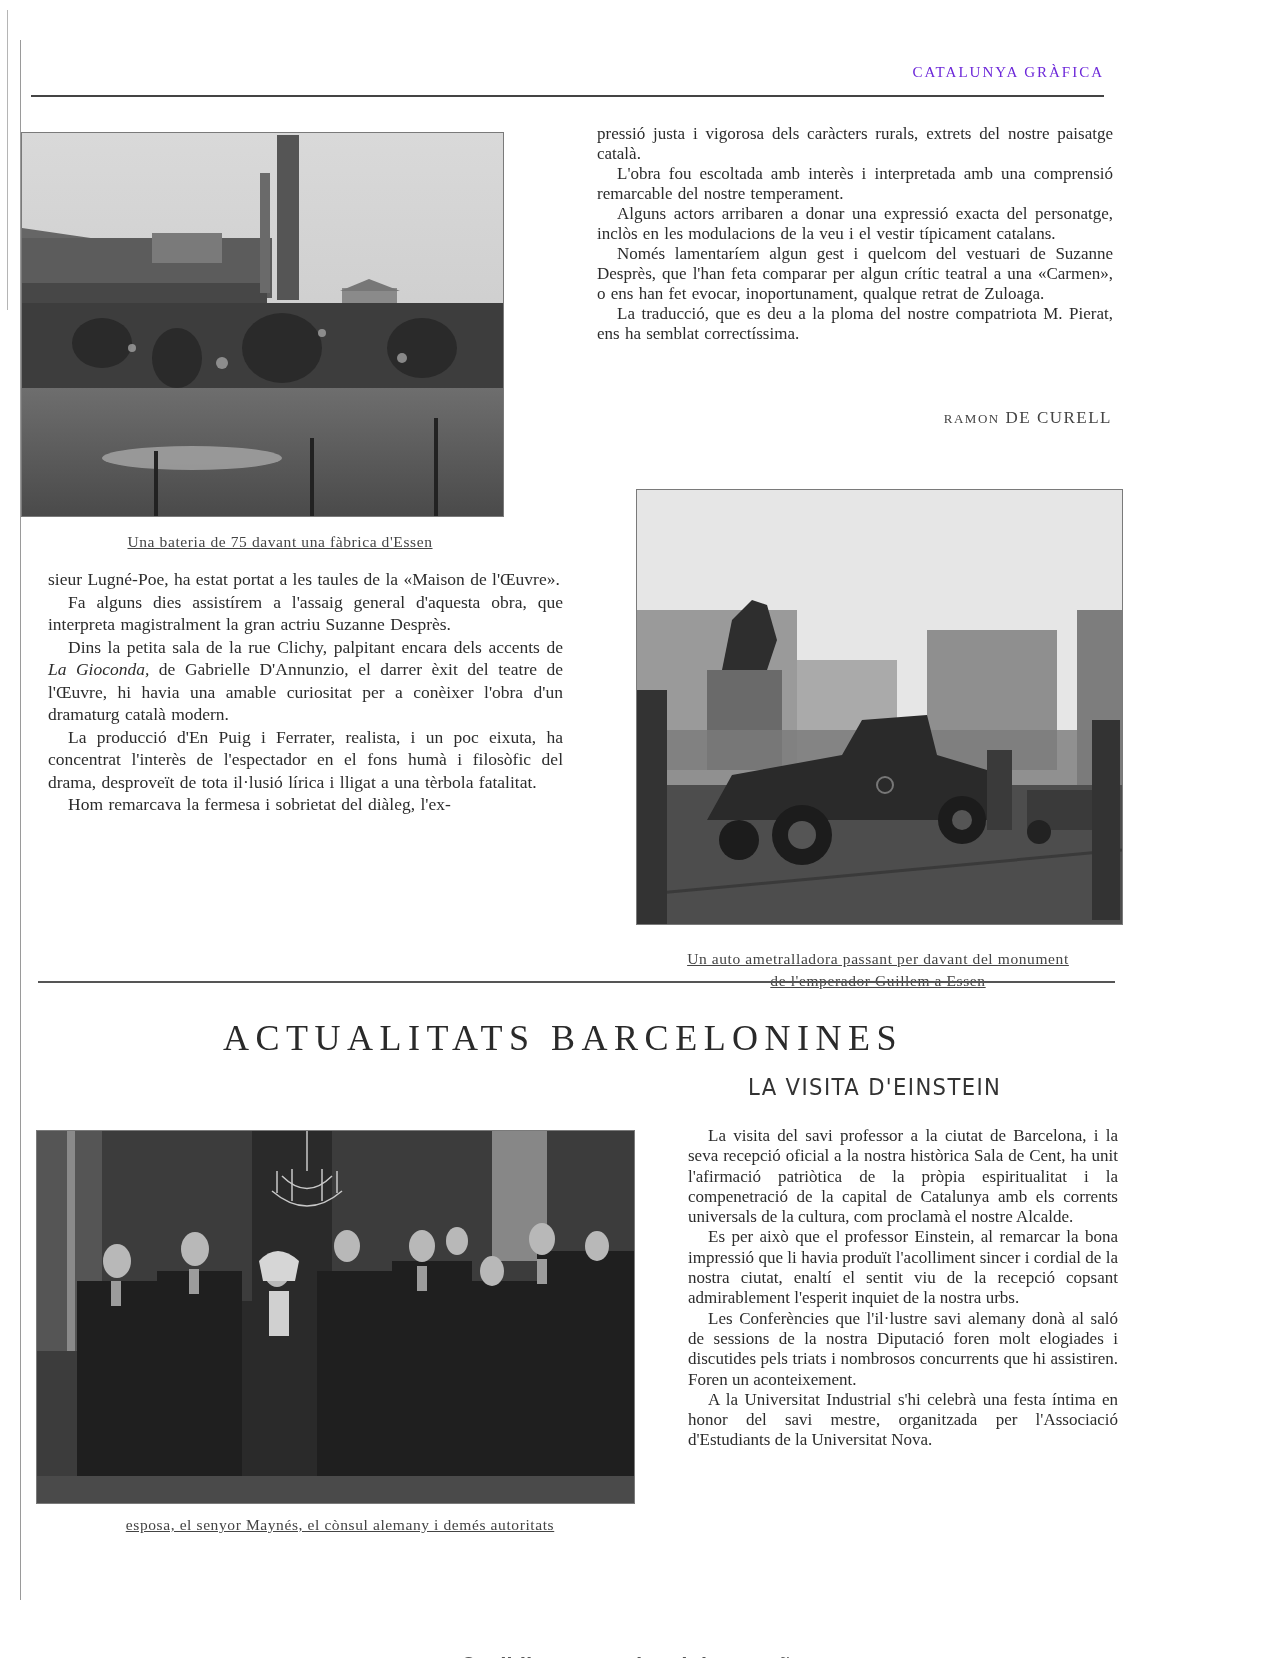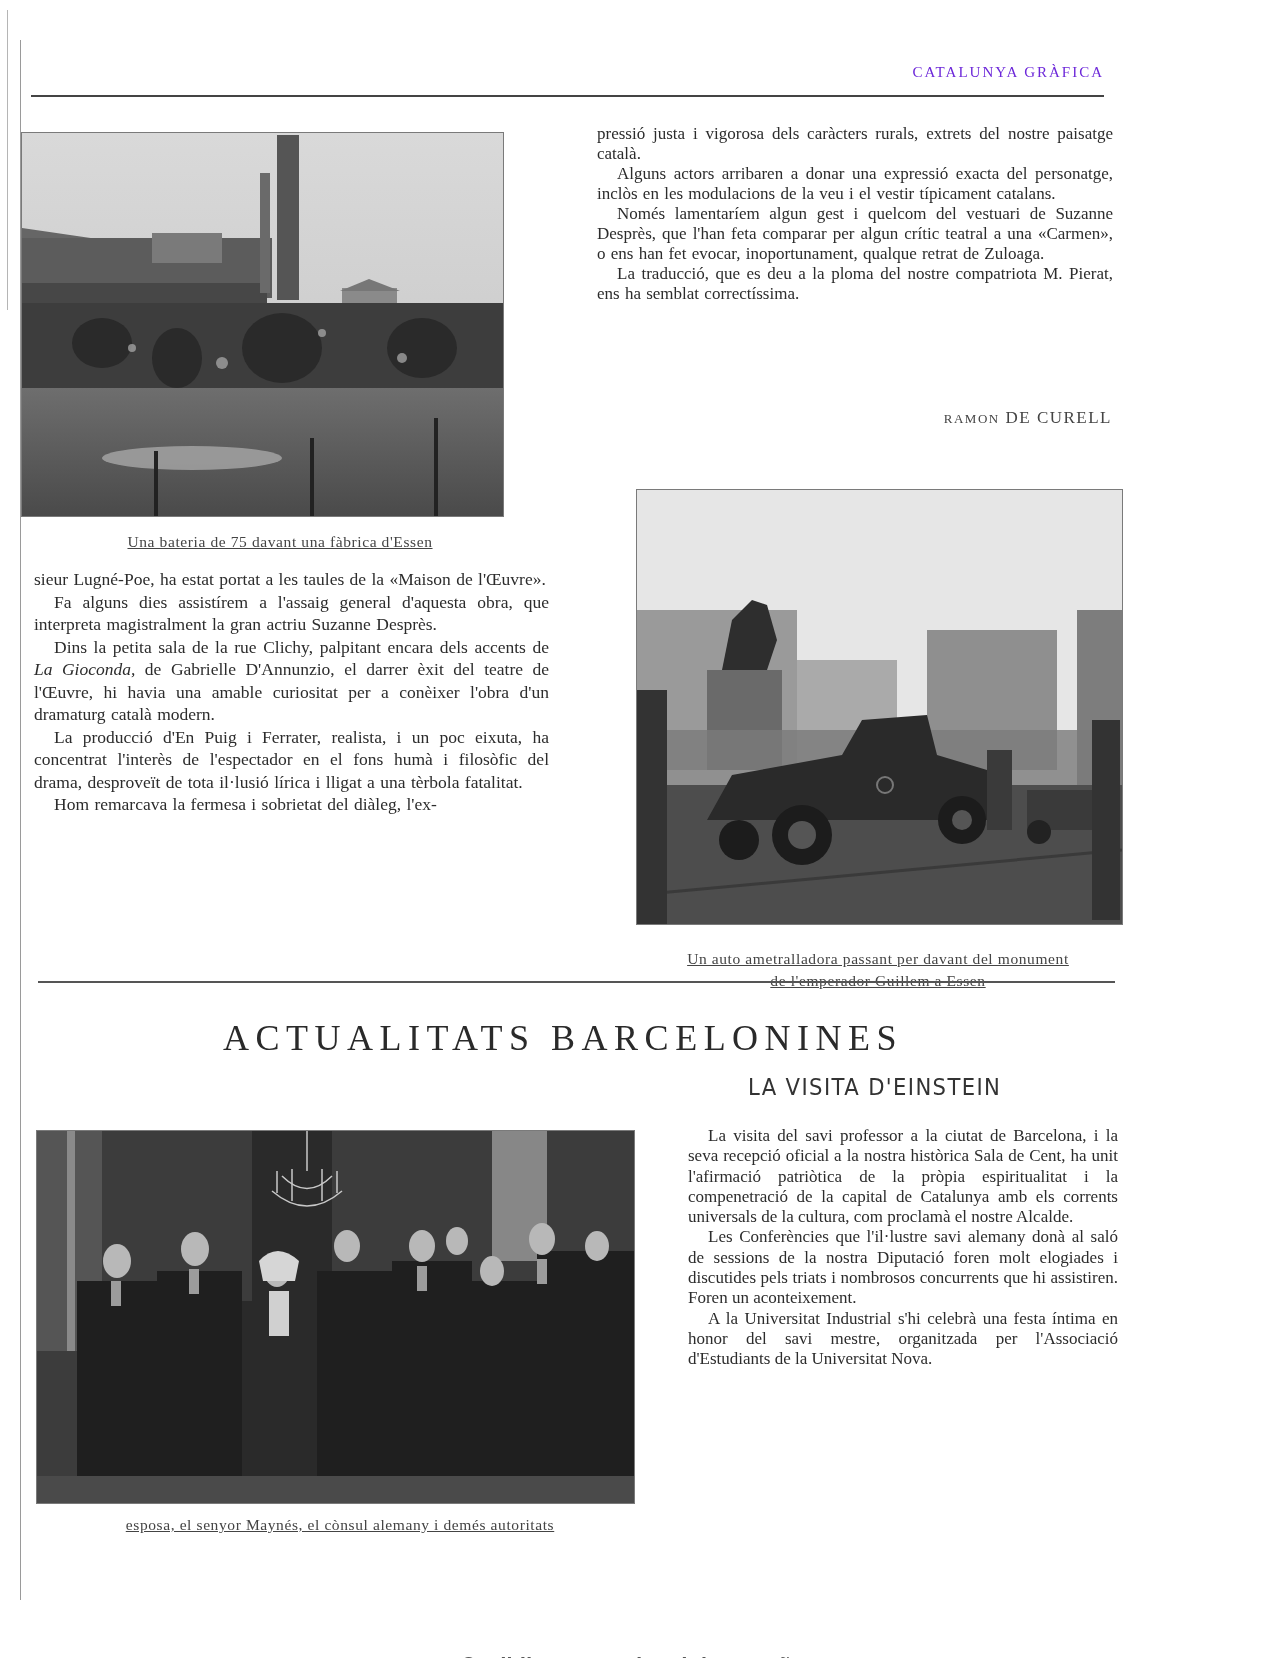--- a/index.html
+++ b/index.html
@@ -16,21 +16,21 @@
     font-family: "Liberation Serif", serif; font-size: 15px; letter-spacing: 2px; color: #6d28d9;
   }
   .rule { position: absolute; height: 2px; background: #444; }
 
   .col { position: absolute; font-family: "Liberation Serif", serif; color: #2c2c2c; }
   .col p { margin: 0; text-align: justify; text-align-last: left; }
   .col p.indent { text-indent: 20px; }
   .col em { font-style: italic; }
 
   .col-top-right { left: 597px; top: 124px; width: 516px; font-size: 17px; line-height: 20px; word-spacing: 1px; }
-  .col-left { left: 34px; top: 568px; width: 515px; font-size: 17.5px; line-height: 22.5px; word-spacing: 1px; }
+  .col-left { left: 48px; top: 568px; width: 515px; font-size: 17.5px; line-height: 22.5px; word-spacing: 1px; }
   .col-bottom-right { left: 688px; top: 1126px; width: 430px; font-size: 17px; line-height: 20.3px; }
 
   .signature {
     position: absolute; top: 408px; right: 150px;
     font-family: "Liberation Serif", serif; font-size: 17px; letter-spacing: 1.5px; color: #444;
   }
   .signature .sc { font-size: 13px; margin-top: 18px; }
 
   .photo {
     position: absolute; overflow: hidden;
@@ -114,20 +114,21 @@
 
     <rect x="132" y="318" width="4" height="65" fill="#222"></rect>
     <rect x="288" y="305" width="4" height="78" fill="#222"></rect>
     <rect x="412" y="285" width="4" height="98" fill="#222"></rect>
   </svg>
 </div>
 <div class="caption" style="left:60px; top:531px; width:440px;">Una bateria de 75 davant una fàbrica d'Essen</div>
 
 <div class="col col-top-right">
   <p>pressió justa i vigorosa dels caràcters rurals, extrets del nostre paisatge català.</p>
+  <p class="indent">L'obra fou escoltada amb interès i interpretada amb una comprensió remarcable del nostre temperament.</p>
   <p class="indent">Alguns actors arribaren a donar una expressió exacta del personatge, inclòs en les modulacions de la veu i el vestir típicament catalans.</p>
   <p class="indent">Només lamentaríem algun gest i quelcom del vestuari de Suzanne Desprès, que l'han feta comparar per algun crític teatral a una «Carmen», o ens han fet evocar, inoportunament, qualque retrat de Zuloaga.</p>
   <p class="indent">La traducció, que es deu a la ploma del nostre compatriota M. Pierat, ens ha semblat correctíssima.</p>
 </div>
 <div class="signature">
   <span class="sc" style="text-transform:uppercase;">Ramon</span>
   <span>DE CURELL</span>
 </div>
 
 <div class="photo" style="left:636px; top:489px; width:485px; height:434px;">
@@ -234,17 +235,18 @@
 
     <rect x="0" y="345" width="597" height="27" fill="#4a4a4a"></rect>
   </svg>
 </div>
 <div class="caption" style="left:40px; top:1515px; width:600px; line-height:19px; font-size:15.5px;">
   <div>esposa, el senyor Maynés, el cònsul alemany i demés autoritats</div>
 </div>
 
 <div class="col col-bottom-right">
   <p class="indent">La visita del savi professor a la ciutat de Barcelona, i la seva recepció oficial a la nostra històrica Sala de Cent, ha unit l'afirmació patriòtica de la pròpia espiritualitat i la compenetració de la capital de Catalunya amb els corrents universals de la cultura, com proclamà el nostre Alcalde.</p>
+  <p class="indent">Es per això que el professor Einstein, al remarcar la bona impressió que li havia produït l'acolliment sincer i cordial de la nostra ciutat, enaltí el sentit viu de la recepció copsant admirablement l'esperit inquiet de la nostra urbs.</p>
   <p class="indent">Les Conferències que l'il·lustre savi alemany donà al saló de sessions de la nostra Diputació foren molt elogiades i discutides pels triats i nombrosos concurrents que hi assistiren. Foren un aconteixement.</p>
   <p class="indent">A la Universitat Industrial s'hi celebrà una festa íntima en honor del savi mestre, organitzada per l'Associació d'Estudiants de la Universitat Nova.</p>
 </div>
 
 <div class="footer">© Biblioteca Nacional de España</div>
 
 </body></html>

